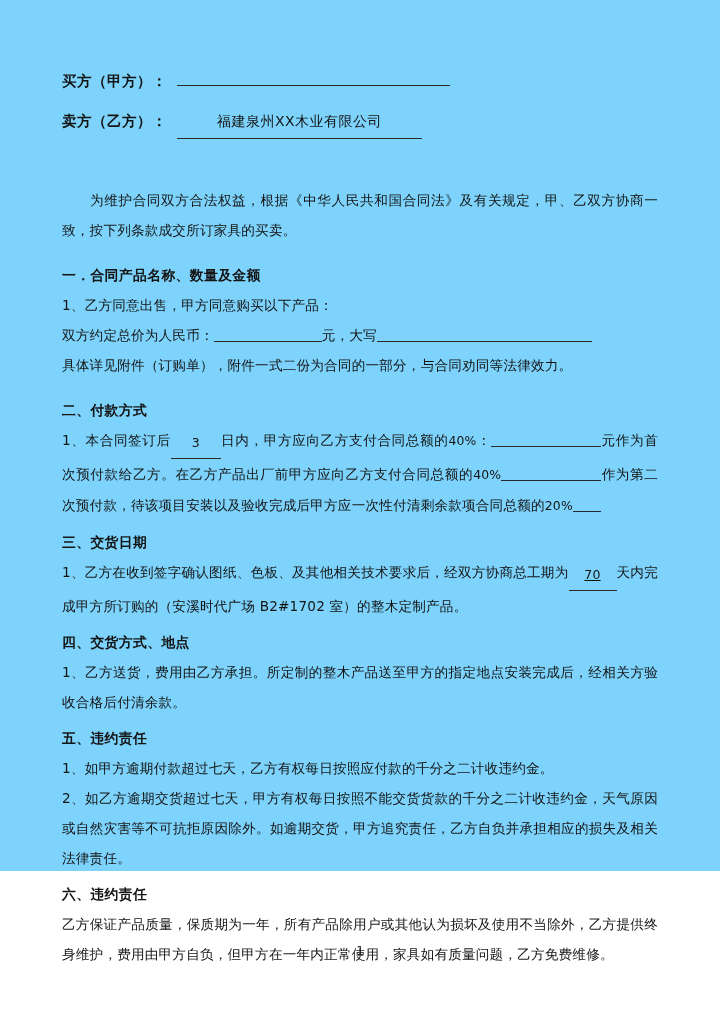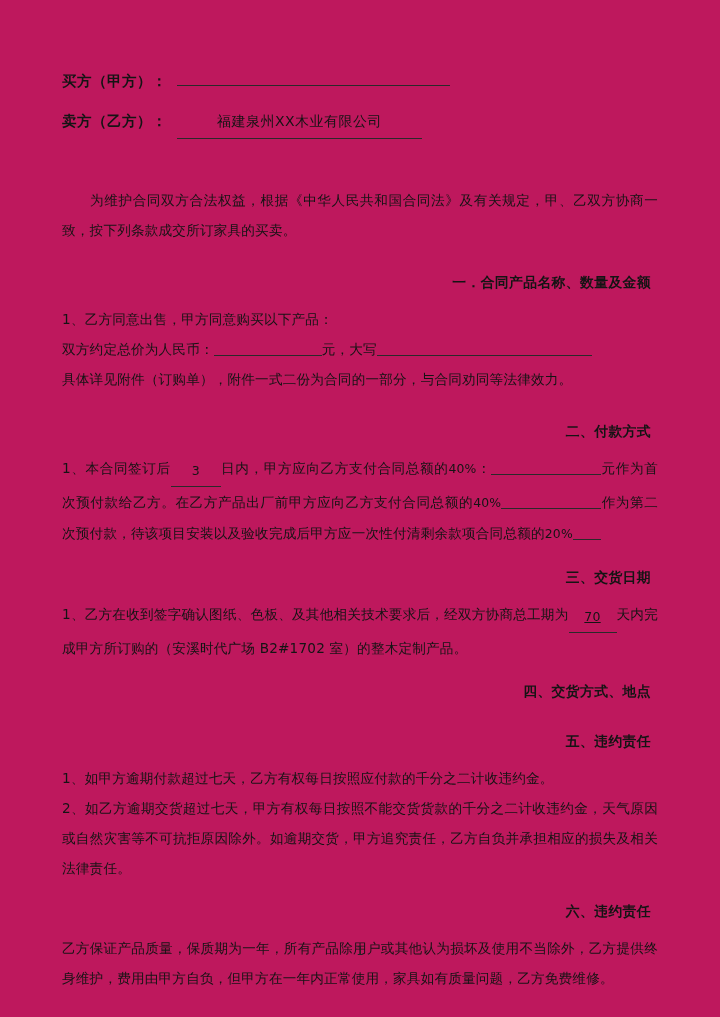--- a/index.html
+++ b/index.html
@@ -12,22 +12,22 @@
     height: 1017px;
     position: relative;
     font-family: "DejaVu Sans", "Liberation Sans", sans-serif;
     color: #141414;
     overflow: hidden;
   }
   .page {
     position: absolute;
     left: 0; top: 0;
     width: 720px;
-    height: 1017px;
-    background: #be185d;
+    height: 871px;
+    background: #7dd3fc;
     box-sizing: border-box;
     padding: 70px 62px 0 62px;
   }
 
   
   .party-row {
     display: flex;
     align-items: baseline;
     font-size: 14.5px;
     font-weight: bold;
@@ -63,22 +63,21 @@
     text-align: justify;
     margin: 0;
   }
   .indent { text-indent: 28px; margin-top: 11px; }
 
   .heading {
     font-size: 13.8px;
     font-weight: bold;
     line-height: 30px;
     letter-spacing: 0.4px;
-    margin: 7px;
-    text-align: right;
+    margin: 0;
   }
 
   .sec-gap { height: 15px; }
   .sec-gap-sm { height: 6px; }
 
   
   .blank {
     display: inline-block;
     border-bottom: 1.1px solid #2a2a2a;
     vertical-align: -2px;
@@ -150,20 +149,21 @@
   <div class="sec-gap-sm"></div>
 
   <p class="heading">三、交货日期</p>
   <p class="para">
     <span>1、乙方在收到签字确认图纸、色板、及其他相关技术要求后，经双方协商总工期为</span><span class="filled f-term">70</span><span>天内完成甲方所订购的（安溪时代广场 B2#1702 室）的整木定制产品。</span>
   </p>
 
   <div class="sec-gap-sm"></div>
 
   <p class="heading">四、交货方式、地点</p>
+  <p class="para">1、乙方送货，费用由乙方承担。所定制的整木产品送至甲方的指定地点安装完成后，经相关方验收合格后付清余款。</p>
 
   <div class="sec-gap-sm"></div>
 
   <p class="heading">五、违约责任</p>
   <p class="para">1、如甲方逾期付款超过七天，乙方有权每日按照应付款的千分之二计收违约金。</p>
   <p class="para">2、如乙方逾期交货超过七天，甲方有权每日按照不能交货货款的千分之二计收违约金，天气原因或自然灾害等不可抗拒原因除外。如逾期交货，甲方追究责任，乙方自负并承担相应的损失及相关法律责任。</p>
 
   <div class="sec-gap-sm"></div>
 
   <p class="heading">六、违约责任</p>

